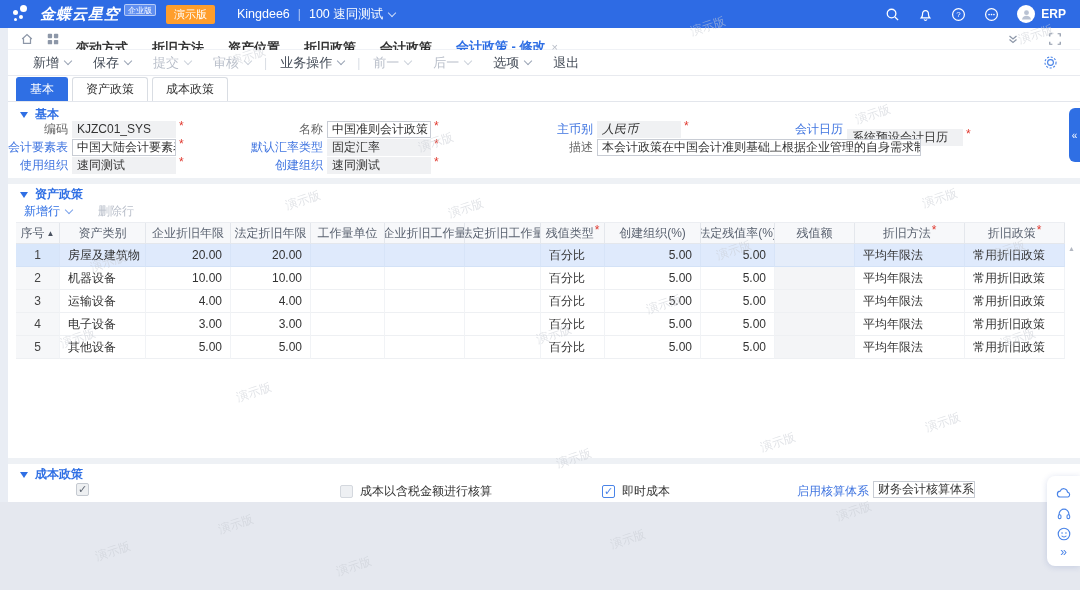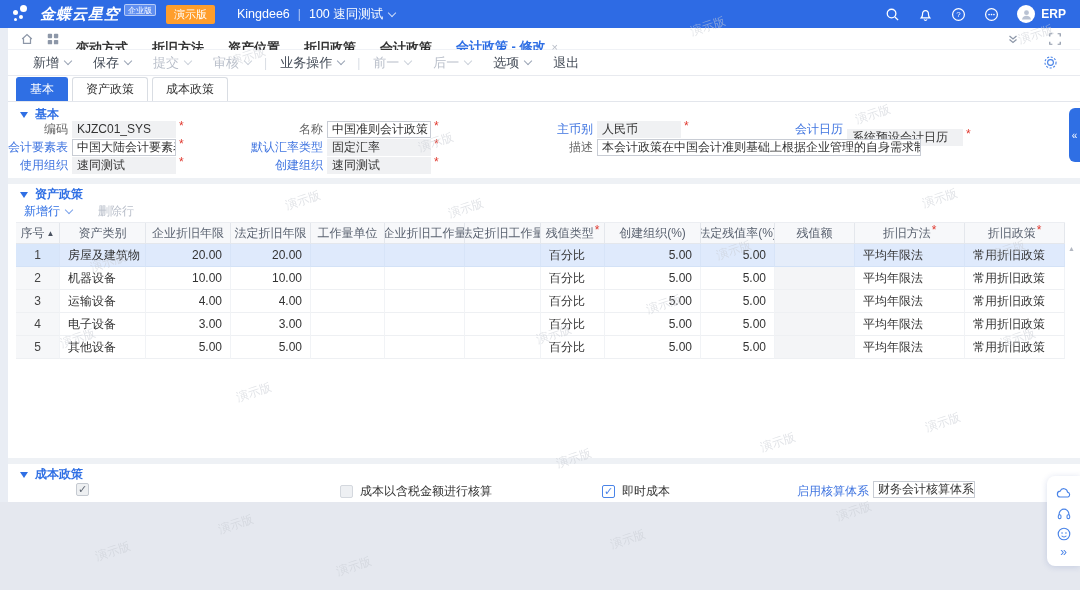--- a/index.html
+++ b/index.html
@@ -289,21 +289,21 @@
   <div class="fld" style="left:327px; top:121px;">
     <div class="fbox ed" style="width:104px;">
         <span>中国准则会计政策</span>
         <span class="sfx">CN</span>
       </div>
       <span class="req">*</span>
   </div>
 
   <span class="fld-label link" style="left:480px; top:121px; width:113px;">主币别</span>
   <div class="fld" style="left:597px; top:121px;">
-    <div class="fbox ro" style="width:84px;">人民币</div>
+    <div class="fbox ro" style="width:84px;font-style:italic;">人民币</div>
       <span class="req">*</span>
   </div>
 
   <span class="fld-label link" style="left:740px; top:121px; width:103px;">会计日历</span>
   <div class="fld" style="left:847px; top:129px;">
     <div class="fbox ro" style="width:116px;">系统预设会计日历</div>
       <span class="req">*</span>
   </div>
 
   <span class="fld-label link" style="left:8px; top:139px; width:60px;">会计要素表</span>

